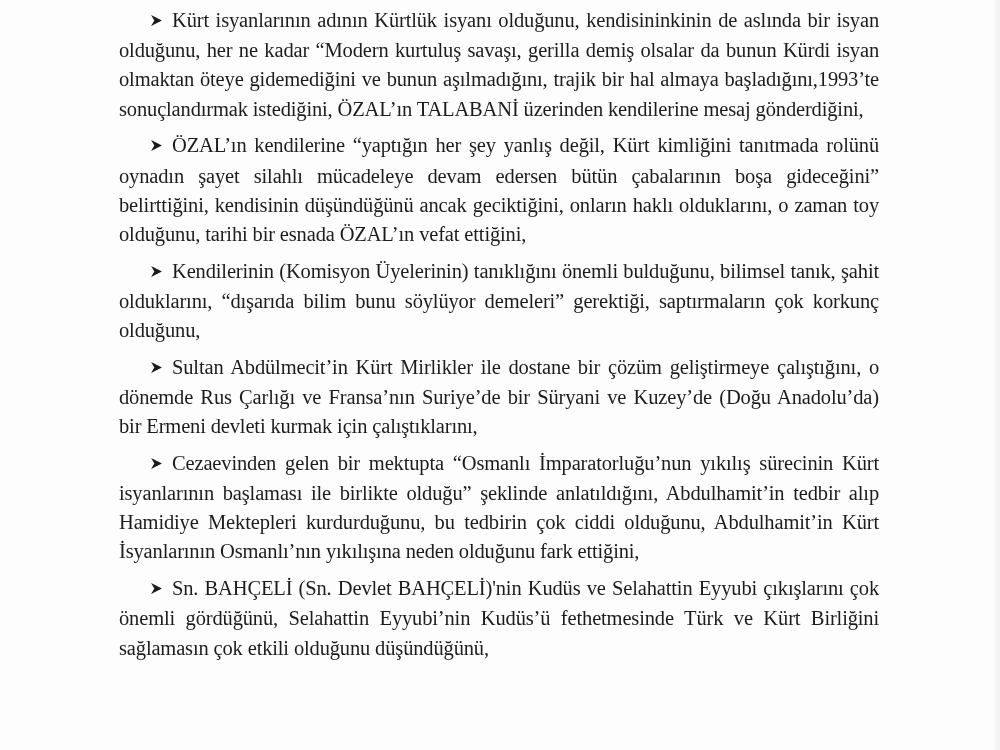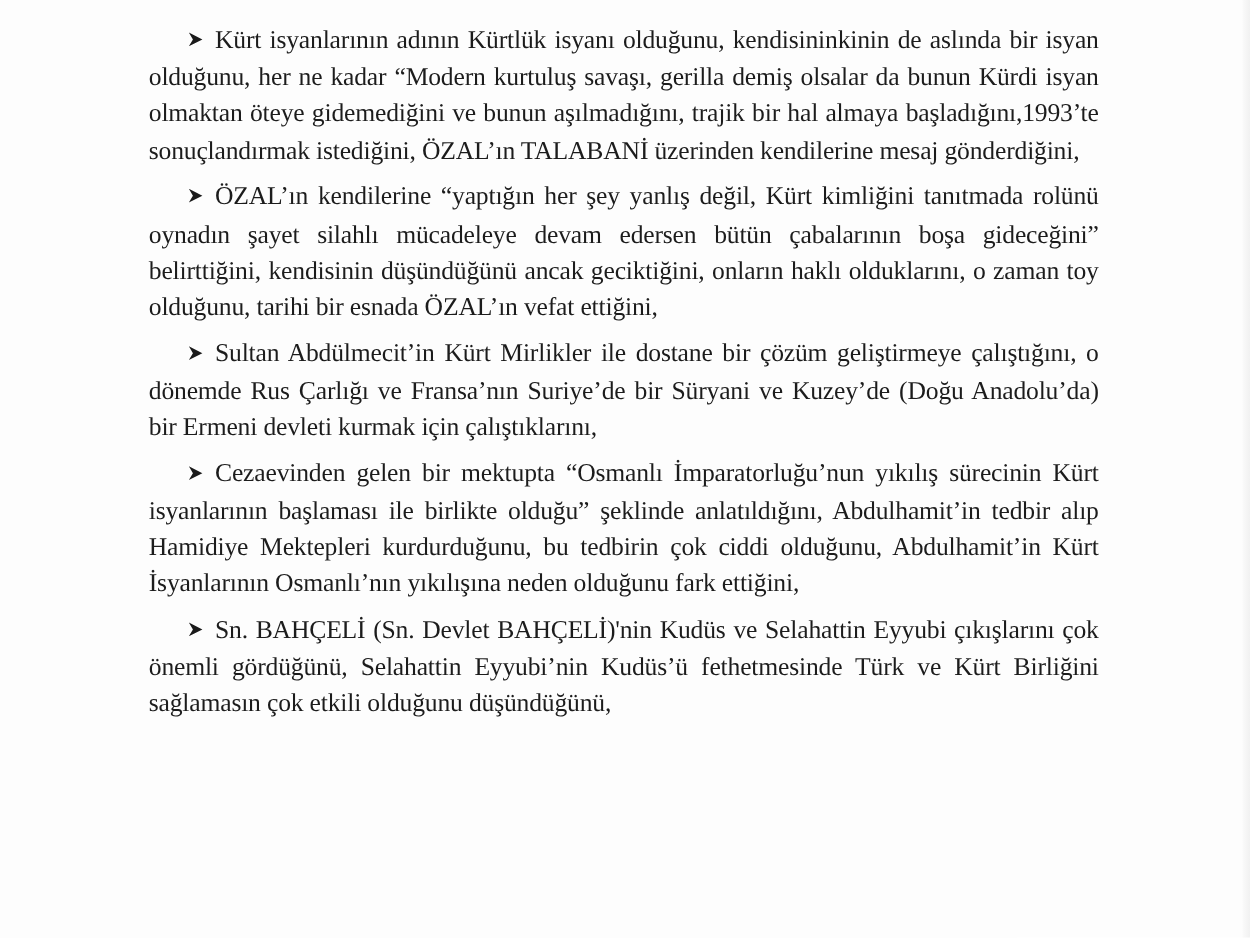--- a/index.html
+++ b/index.html
@@ -25,21 +25,21 @@
       position: absolute;
       right: 0;
       top: 0;
       width: 6px;
       height: 750px;
       background: linear-gradient(to right, #fafafa, #f1f1f1);
     }
     .content {
       position: absolute;
       left: 119px;
-      top: 18px;
+      top: 6px;
       width: 760px;
       font-family: "Liberation Serif", "DejaVu Serif", serif;
       font-size: 20.5px;
       line-height: 29.2px;
       color: #1c1c1c;
       text-align: justify;
       letter-spacing: -0.15px;
     }
     .para {
       margin: 0 0 7.5px 0;
@@ -76,20 +76,27 @@
     </p>
 
     <p class="para">
       <span class="bullet">
         <svg viewBox="0 0 12 12">
             <path d="M1 1 L11 6 L1 11 L4 6 Z" fill="#1a1a1a"></path>
           </svg>
       </span><span>ÖZAL’ın kendilerine “yaptığın her şey yanlış değil, Kürt kimliğini tanıtmada rolünü oynadın şayet silahlı mücadeleye devam edersen bütün çabalarının boşa gideceğini” belirttiğini, kendisinin düşündüğünü ancak geciktiğini, onların haklı olduklarını, o zaman toy olduğunu, tarihi bir esnada ÖZAL’ın vefat ettiğini,</span>
     </p>
 
+    <p class="para">
+      <span class="bullet">
+        <svg viewBox="0 0 12 12">
+            <path d="M1 1 L11 6 L1 11 L4 6 Z" fill="#1a1a1a"></path>
+          </svg>
+      </span><span>Kendilerinin (Komisyon Üyelerinin) tanıklığını önemli bulduğunu, bilimsel tanık, şahit olduklarını, “dışarıda bilim bunu söylüyor demeleri” gerektiği, saptırmaların çok korkunç olduğunu,</span>
+    </p>
 
     <p class="para">
       <span class="bullet">
         <svg viewBox="0 0 12 12">
             <path d="M1 1 L11 6 L1 11 L4 6 Z" fill="#1a1a1a"></path>
           </svg>
       </span><span>Sultan Abdülmecit’in Kürt Mirlikler ile dostane bir çözüm geliştirmeye çalıştığını, o dönemde Rus Çarlığı ve Fransa’nın Suriye’de bir Süryani ve Kuzey’de (Doğu Anadolu’da) bir Ermeni devleti kurmak için çalıştıklarını,</span>
     </p>
 
     <p class="para">

